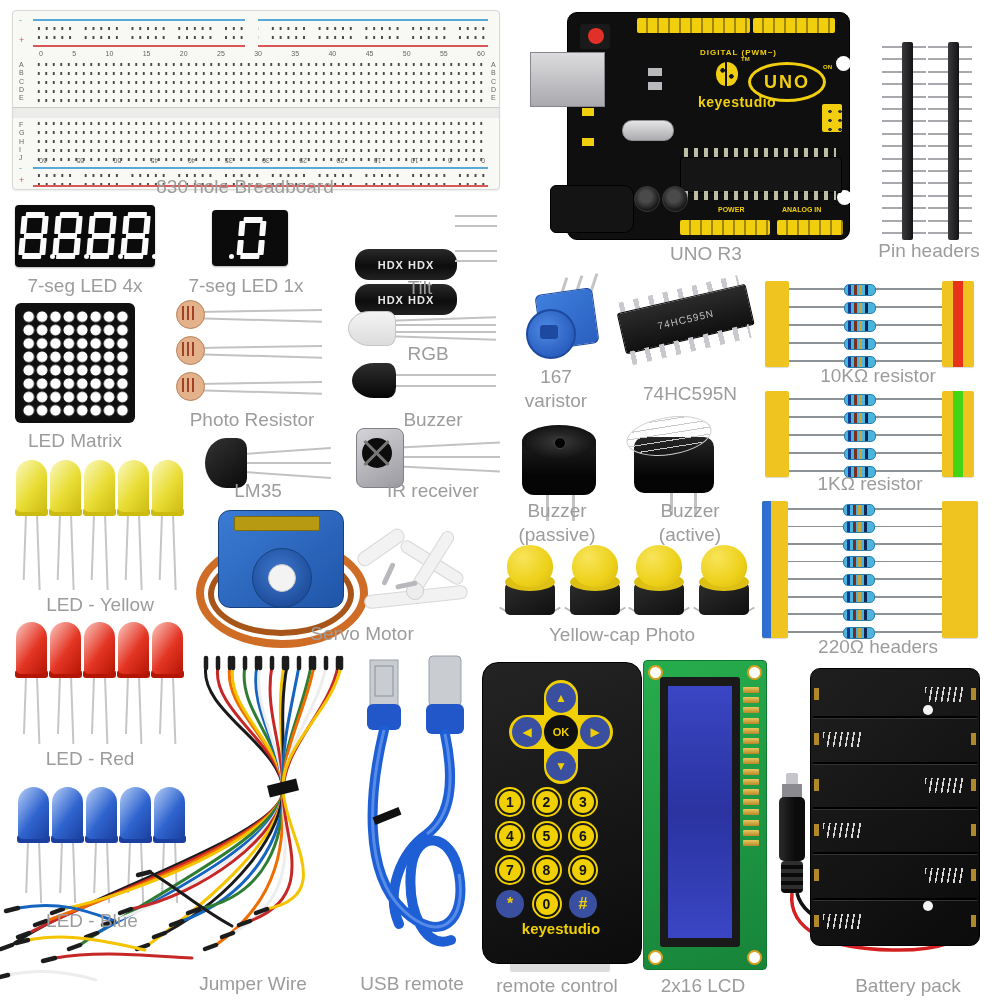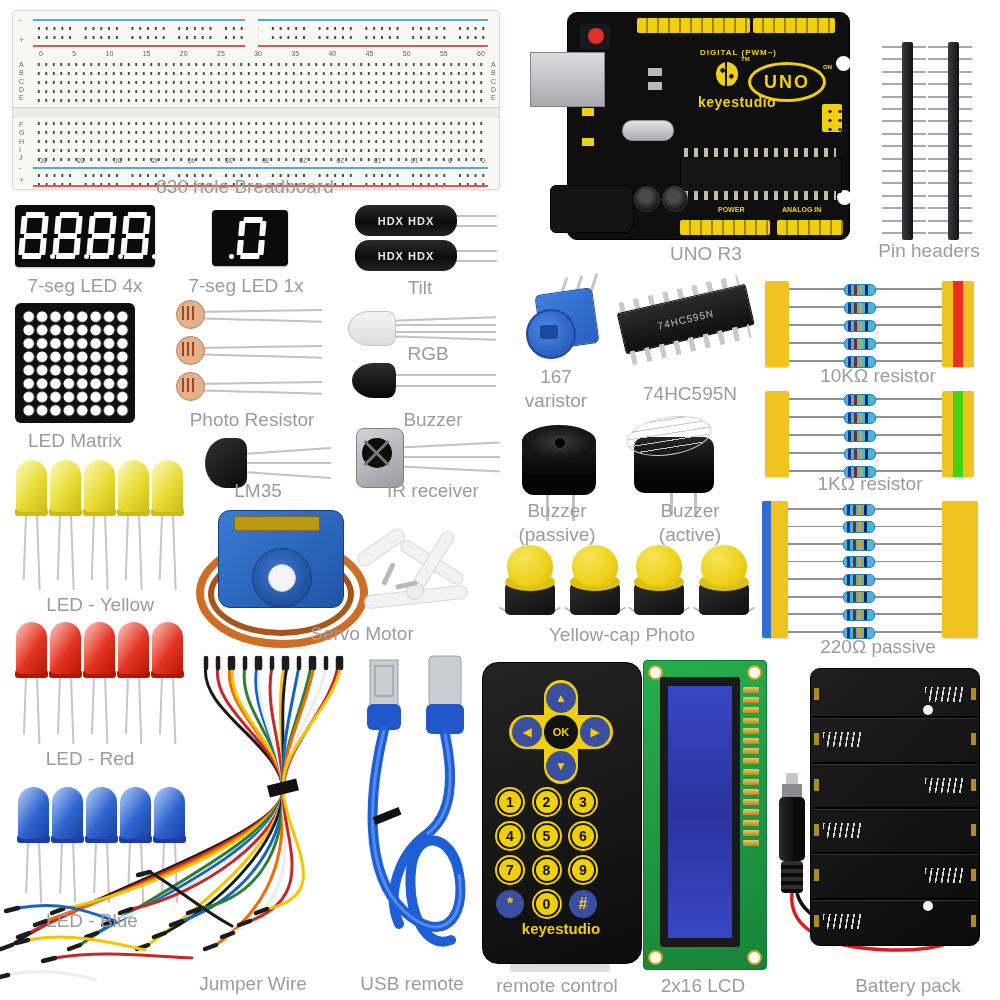--- a/index.html
+++ b/index.html
@@ -24,21 +24,21 @@
   
   .segmod{position:absolute;background:#0b0b0b;border-radius:4px;box-shadow:0 1px 2px rgba(0,0,0,.3);}
   
   .leg{position:absolute;background:#c2c2c2;}
   .tape{position:absolute;background:#f0c420;border-radius:2px;box-shadow:0 1px 1px rgba(0,0,0,.15);}
   .res-wire{position:absolute;height:1.7px;background:#8d9297;}
   .res-body{position:absolute;width:30px;height:10px;border-radius:5px;border:1px solid #2c7fab;
     background:linear-gradient(90deg,#4ab4de 0 3px,#123a8c 3px 6px,#4ab4de 6px 9px,#7a2d1d 9px 12px,
     #4ab4de 12px 14px,#caa53d 14px 17px,#4ab4de 17px 20px,#10264f 20px 23px,#4ab4de 23px 100%);}
   .cylinder{position:absolute;background:linear-gradient(180deg,#2a2a2a,#0c0c0c 55%,#222);
-            border-radius:14px;}
+            border-radius:14px;margin-top:44px;}
   .white-horn{position:absolute;background:#f2f2f2;border:1px solid #d8d8d8;border-radius:7px;}
 </style>
 </head>
 <body>
 
 <div id="canvas">
 
   <div id="breadboard" class="abs">
     <div class="abs" style="left:20px;top:8px;width:455px;height:2px;background:#58a8d8"></div>
     <div class="abs rail-dots" style="left:22px;top:13px;width:452px;height:19px"></div>
@@ -697,21 +697,21 @@
   <div class="lbl" style="left:870px;top:473px">1KΩ resistor</div>
   <div class="lbl" style="left:258px;top:480px">LM35</div>
   <div class="lbl" style="left:433px;top:480px">IR receiver</div>
   <div class="lbl" style="left:557px;top:500px">Buzzer</div>
   <div class="lbl" style="left:557px;top:524px">(passive)</div>
   <div class="lbl" style="left:690px;top:500px">Buzzer</div>
   <div class="lbl" style="left:690px;top:524px">(active)</div>
   <div class="lbl" style="left:100px;top:594px">LED - Yellow</div>
   <div class="lbl" style="left:362px;top:623px">Servo Motor</div>
   <div class="lbl" style="left:622px;top:624px">Yellow-cap Photo</div>
-  <div class="lbl" style="left:878px;top:636px">220Ω passive</div>
+  <div class="lbl" style="left:878px;top:636px">220Ω headers</div>
   <div class="lbl" style="left:90px;top:748px">LED - Red</div>
   <div class="lbl" style="left:92px;top:910px">LED - Blue</div>
   <div class="lbl" style="left:253px;top:973px">Jumper Wire</div>
   <div class="lbl" style="left:412px;top:973px">USB remote</div>
   <div class="lbl" style="left:557px;top:975px">remote control</div>
   <div class="lbl" style="left:703px;top:975px">2x16 LCD</div>
   <div class="lbl" style="left:908px;top:975px">Battery pack</div>
 </div>
 
 </body></html>

